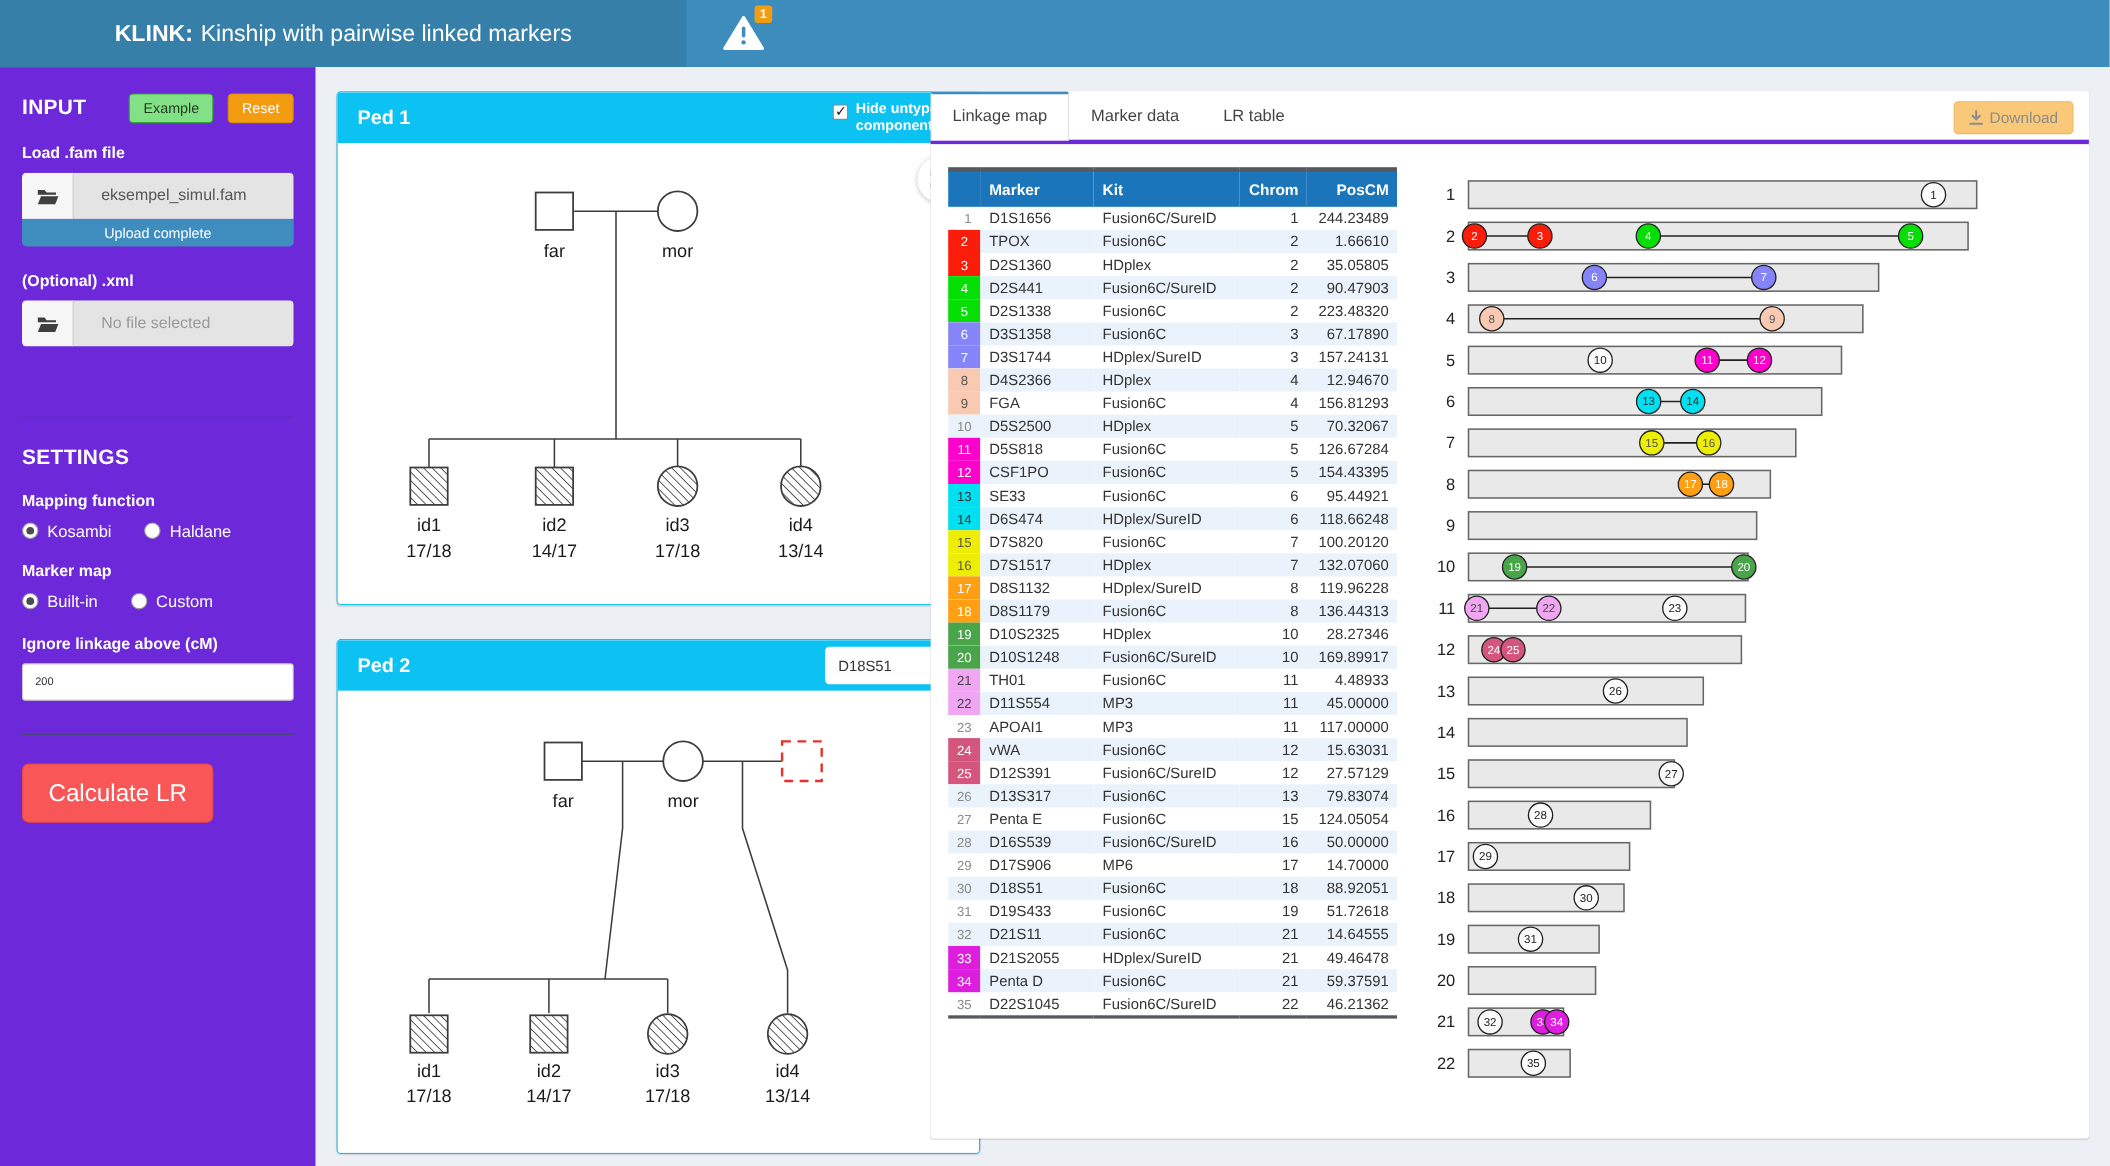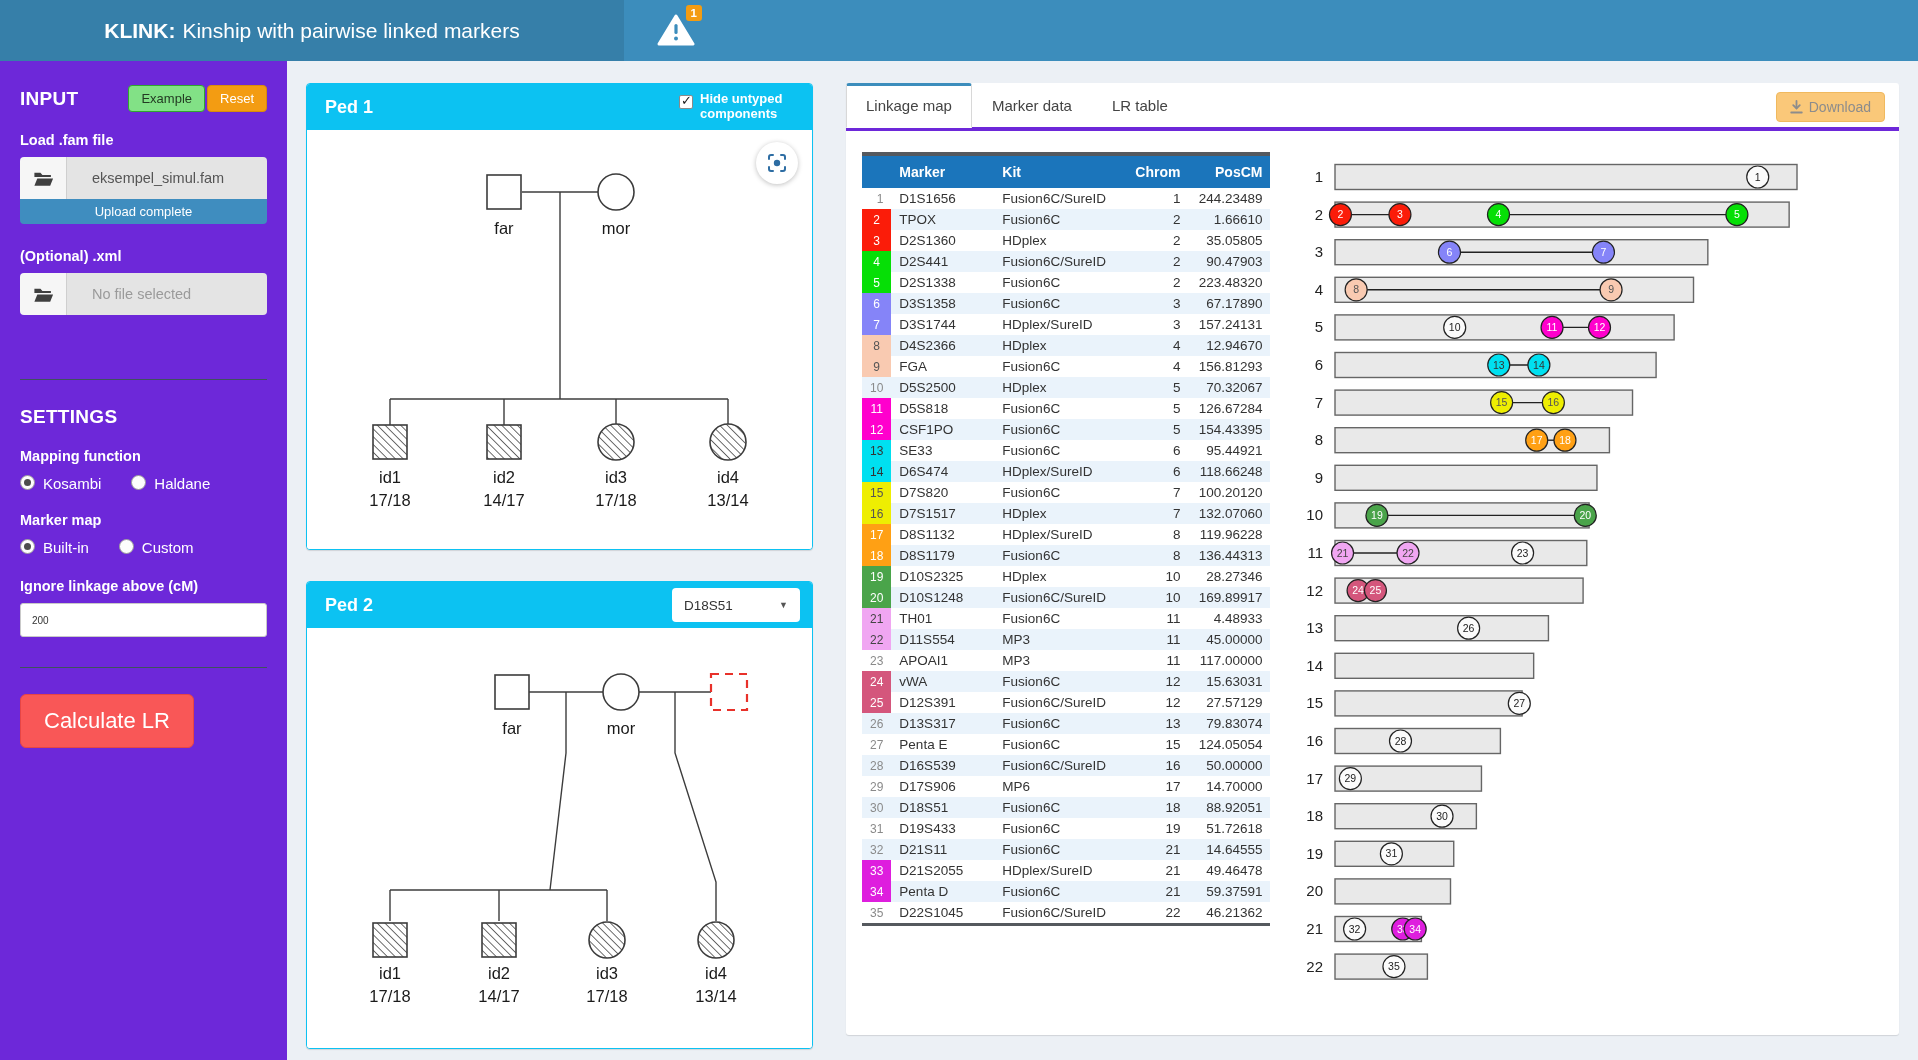--- a/index.html
+++ b/index.html
@@ -36,21 +36,21 @@
   .side-h1.settings { margin-top:26px; }
   .radio-row { display:flex; gap:30px; margin-top:11px; }
   .radio { display:flex; align-items:flex-start; gap:8px; font-size:15px; cursor:pointer; }
   .rb { position:relative; width:15px; height:15px; border-radius:50%; background:#fdfdfd; border:1px solid #9a9a9a; display:inline-block; }
   .rb.checked::after { content:''; position:absolute; inset:3px; border-radius:50%; background:#4d4d4d; }
   .cm-input { width:100%; height:34px; margin-top:9px; border:1px solid #c9c9c9; border-radius:3px; font-size:10px; color:#333; padding-left:11px; font-family:inherit; background:#fff; }
   .btn-calc { margin-top:26px; background:#f95757; border:1px solid #e64545; color:#fff; font-size:22px; padding:13px 23px; border-radius:6px; cursor:pointer; font-family:inherit; }
 
   
   .main { position:absolute; left:287px; top:61px; right:0; bottom:0; background:#ecf0f5; }
-  .ped-card { position:absolute; left:19px; width:507px; background:#fff; border:1px solid #0cc2f2; border-radius:4px; overflow:hidden; box-shadow:0 1px 1px rgba(0,0,0,.12); }
+  .ped-card { position:absolute; left:19px; width:585px; background:#fff; border:1px solid #0cc2f2; border-radius:4px; overflow:hidden; box-shadow:0 1px 1px rgba(0,0,0,.12); }
   .ped1 { top:22px; height:467px; }
   .ped2 { top:520px; height:468px; }
   .ped-header { height:46px; background:#0cc2f2; color:#fff; display:flex; align-items:center; padding:0 12px 0 18px; }
   .ped-title { font-weight:bold; font-size:18px; flex:1; }
   .hide-untyped { display:flex; align-items:flex-start; gap:7px; }
   .chk { width:14px; height:14px; background:#fff; border:1px solid #8a8a8a; border-radius:2px; margin-top:3px; position:relative; cursor:pointer; }
   .chk .tick { position:absolute; left:1px; top:-3px; font-size:13px; font-weight:bold; color:#1a1a1a; }
   .chk-label { font-size:13px; font-weight:bold; line-height:1.15; width:100px; }
   .ped-body { position:relative; height:420px; background:#fff; }
   .cam-btn { position:absolute; top:12px; right:14px; width:42px; height:42px; border-radius:50%; background:#fff; box-shadow:0 1px 5px rgba(0,0,0,.25); display:flex; align-items:center; justify-content:center; cursor:pointer; }
@@ -97,21 +97,21 @@
         </svg>
         <span class="warn-badge">1</span>
       </div>
     </div>
   </div>
 
   <div class="sidebar">
     <div class="side-pad">
       <div class="input-row">
         <span class="side-h1">INPUT</span>
-        <span style="display:flex;gap:2px;">
+        <span style="display:flex;gap:13px;">
           <button class="btn-sm btn-example">Example</button>
           <button class="btn-sm btn-reset">Reset</button>
         </span>
       </div>
 
       <div class="side-label">Load .fam file</div>
       <div class="file-group group-top">
         <span class="folder-btn">
           <svg width="21" height="17" viewBox="0 0 17 14">
             <path d="M1 2.2 h5 l1.6 2 h7 v1.6 h-13.6 z" fill="#3f3f3f"></path>

